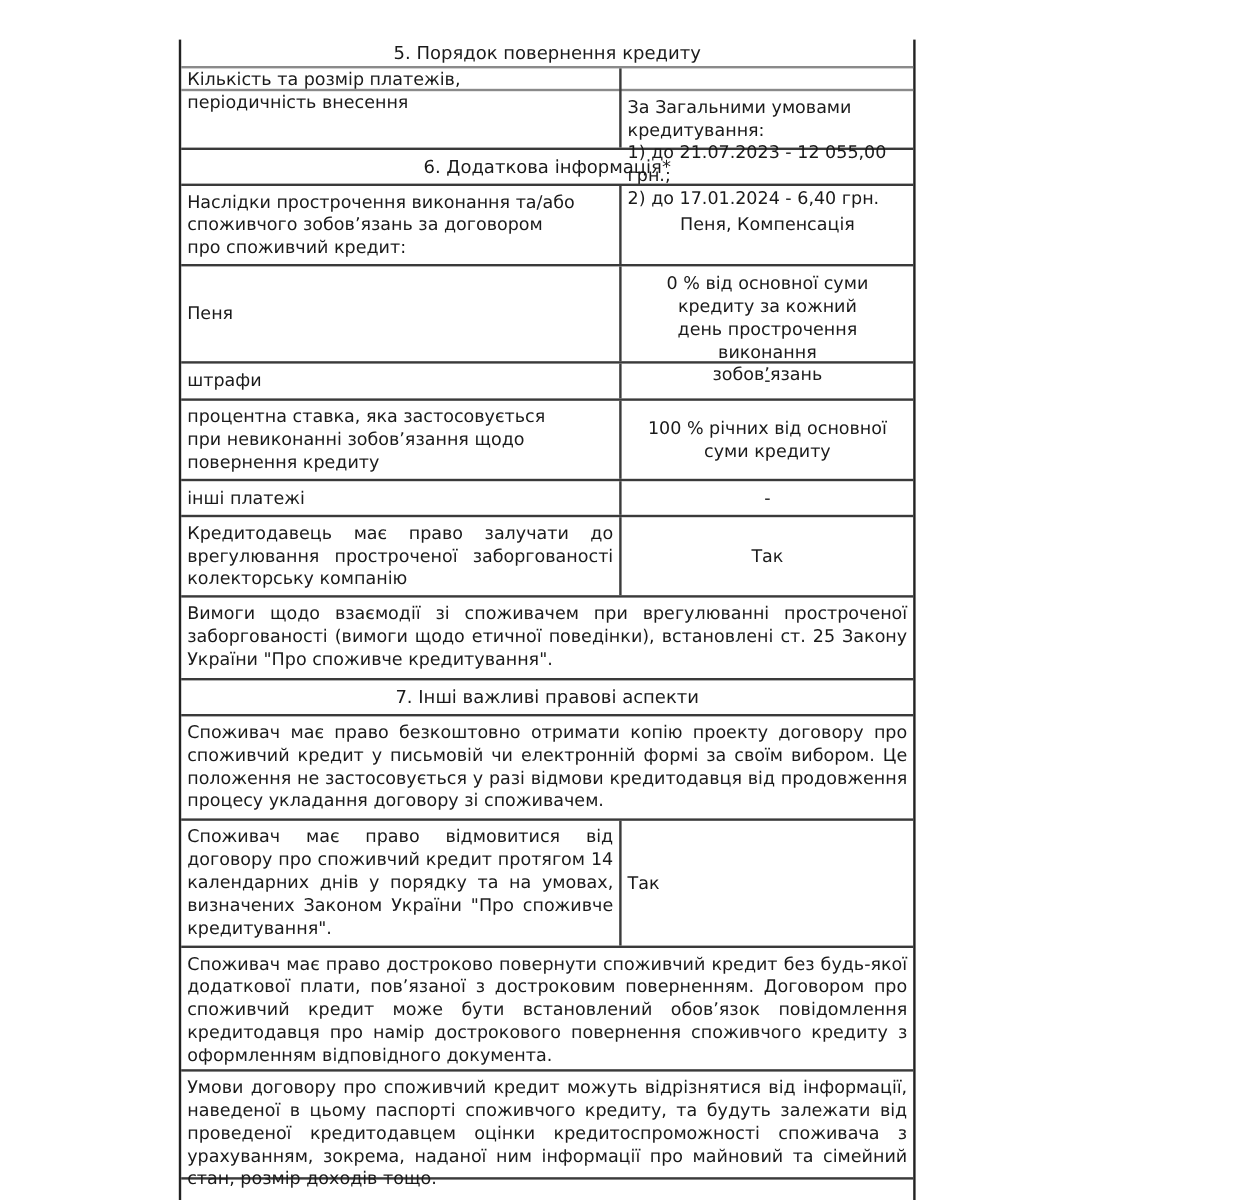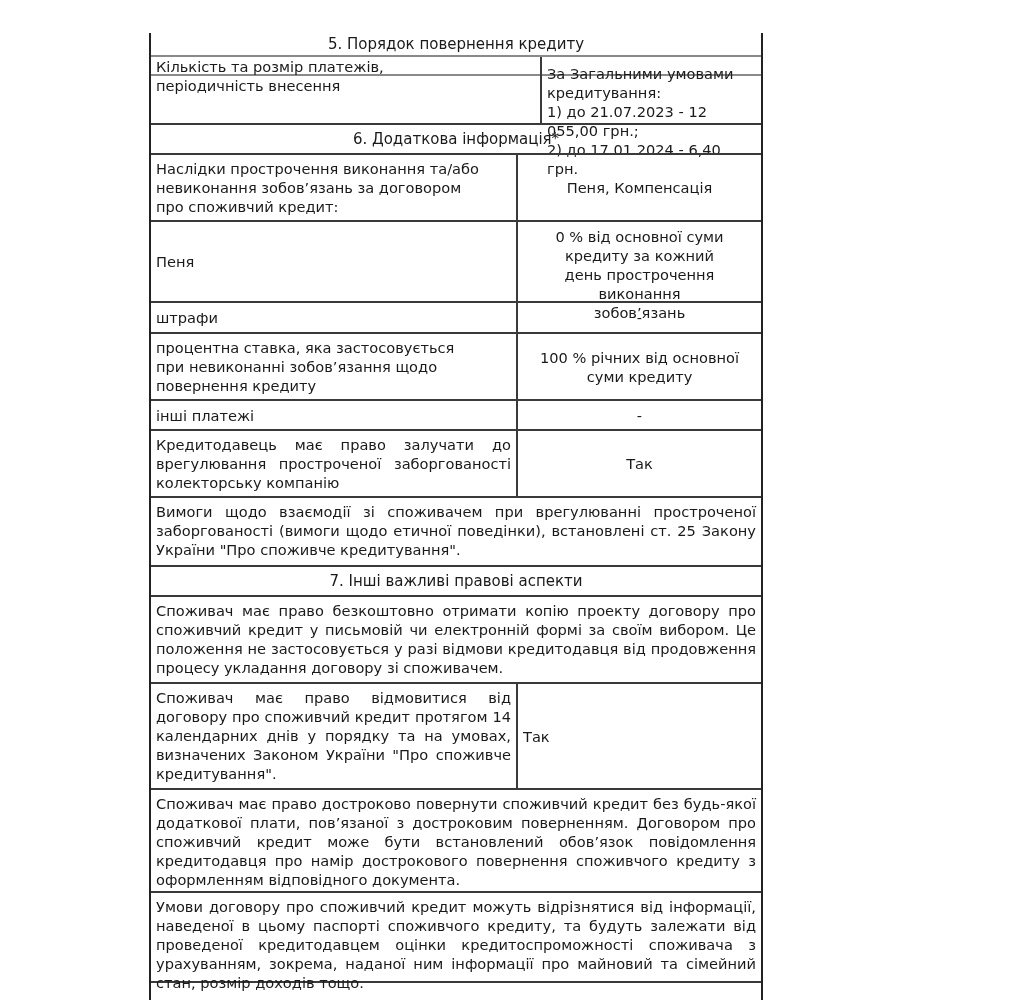--- a/index.html
+++ b/index.html
@@ -29,35 +29,35 @@
   <div class="row gray" style="top:0; height:24px;">
     <div class="cell full heading">5. Порядок повернення кредиту</div>
   </div>
 
   <div class="row" style="top:24px; height:68px;">
     <div class="strike-line" style="top:17px;"></div>
     <div class="cell left lines" style="">
       <span>Кількість та розмір платежів,</span>
       <span>періодичність внесення</span>
     </div>
-    <div class="cell right lines" style="padding-top:7px;margin-left:24px;">
+    <div class="cell right lines" style="padding-top:23px;">
       <span>За Загальними умовами кредитування:</span>
       <span>1) до 21.07.2023 - 12 055,00 грн.;</span>
       <span>2) до 17.01.2024 - 6,40 грн.</span>
     </div>
   </div>
 
   <div class="row" style="top:92px; height:30px;padding-left:32px;">
     <div class="cell full heading">6. Додаткова інформація*</div>
   </div>
 
   <div class="row" style="top:122px; height:67px;">
     <div class="cell left lines" style="padding-top:4px;">
       <span>Наслідки прострочення виконання та/або</span>
-      <span>невиконання зобов’язань за договором</span>
+      <span>споживчого зобов’язань за договором</span>
       <span>про споживчий кредит:</span>
     </div>
     <div class="cell right center">Пеня, Компенсація</div>
   </div>
 
   <div class="row" style="top:189px; height:81px;">
     <div class="cell left">Пеня</div>
     <div class="cell right lines center" style="padding-top:5px; text-align:center;">
       <span>0 % від основної суми кредиту за кожний</span>
       <span>день прострочення виконання</span>

